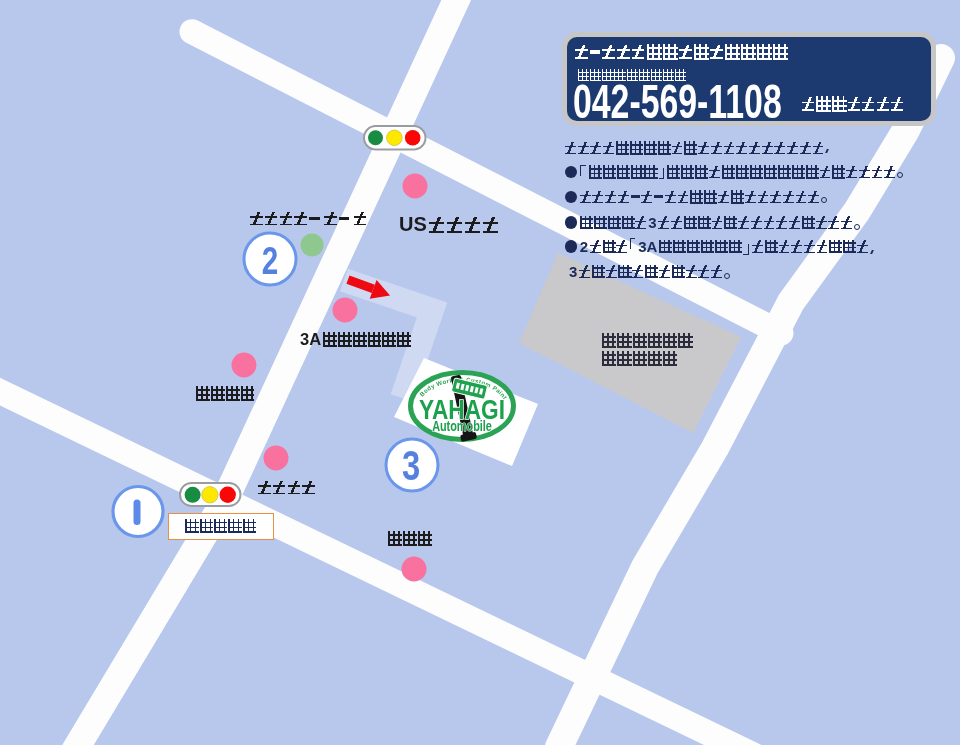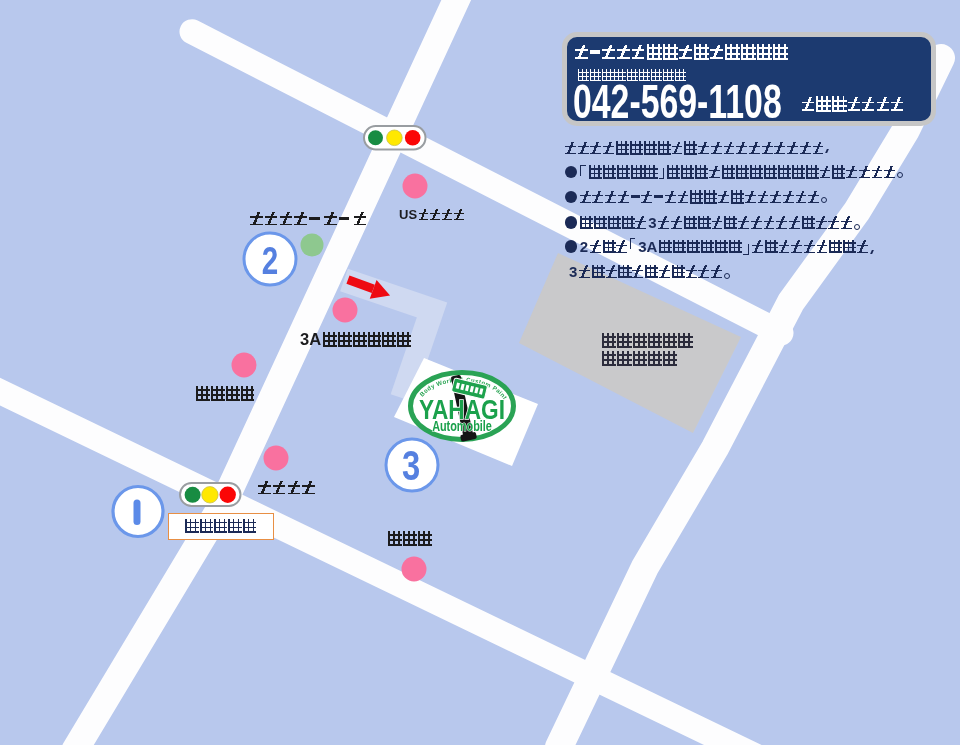--- a/index.html
+++ b/index.html
@@ -312,21 +312,21 @@
         <i class="n"></i>
         <i class="n"></i>
         <i class="n"></i>
         <i class="n"></i>
         <i class="w"></i>
         <i class="n"></i>
         <i class="w"></i>
         <i class="n"></i>
       </span></div>
 
-<div class="lbl blk mono" style="left:399px;top:207px;font-size:13px"><span class="jp">
+<div class="lbl blk mono" style="left:399px;top:213px;font-size:20px"><span class="jp">
         <span class="lt">US</span>
         <i class="n"></i>
         <i class="n"></i>
         <i class="n"></i>
         <i class="n"></i>
       </span></div>
 
 <div class="lbl blk mono" style="left:300px;top:330px;font-size:16.5px"><span class="jp">
         <span class="lt">3A</span>
         <i class="k"></i>

